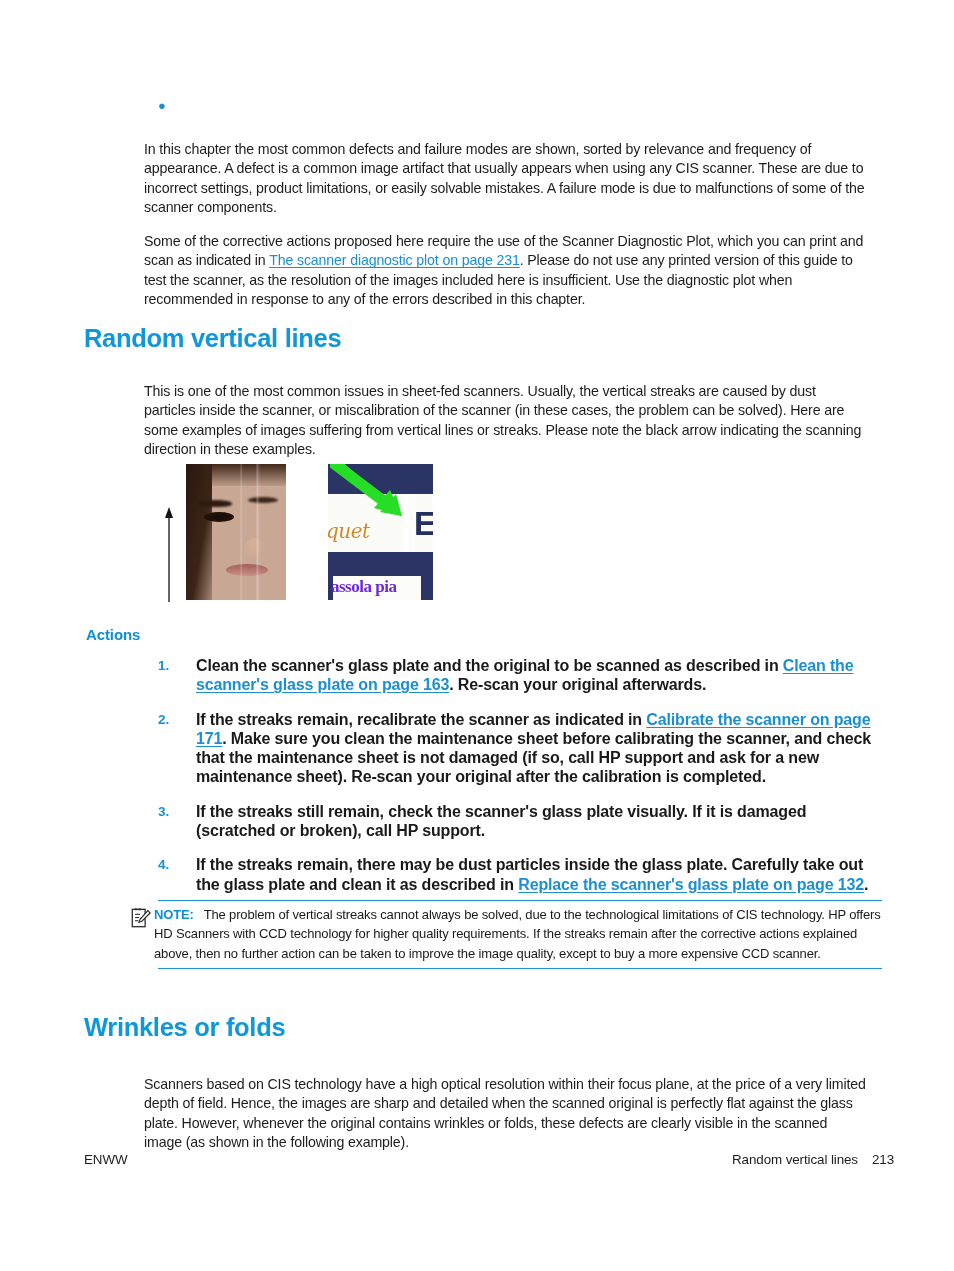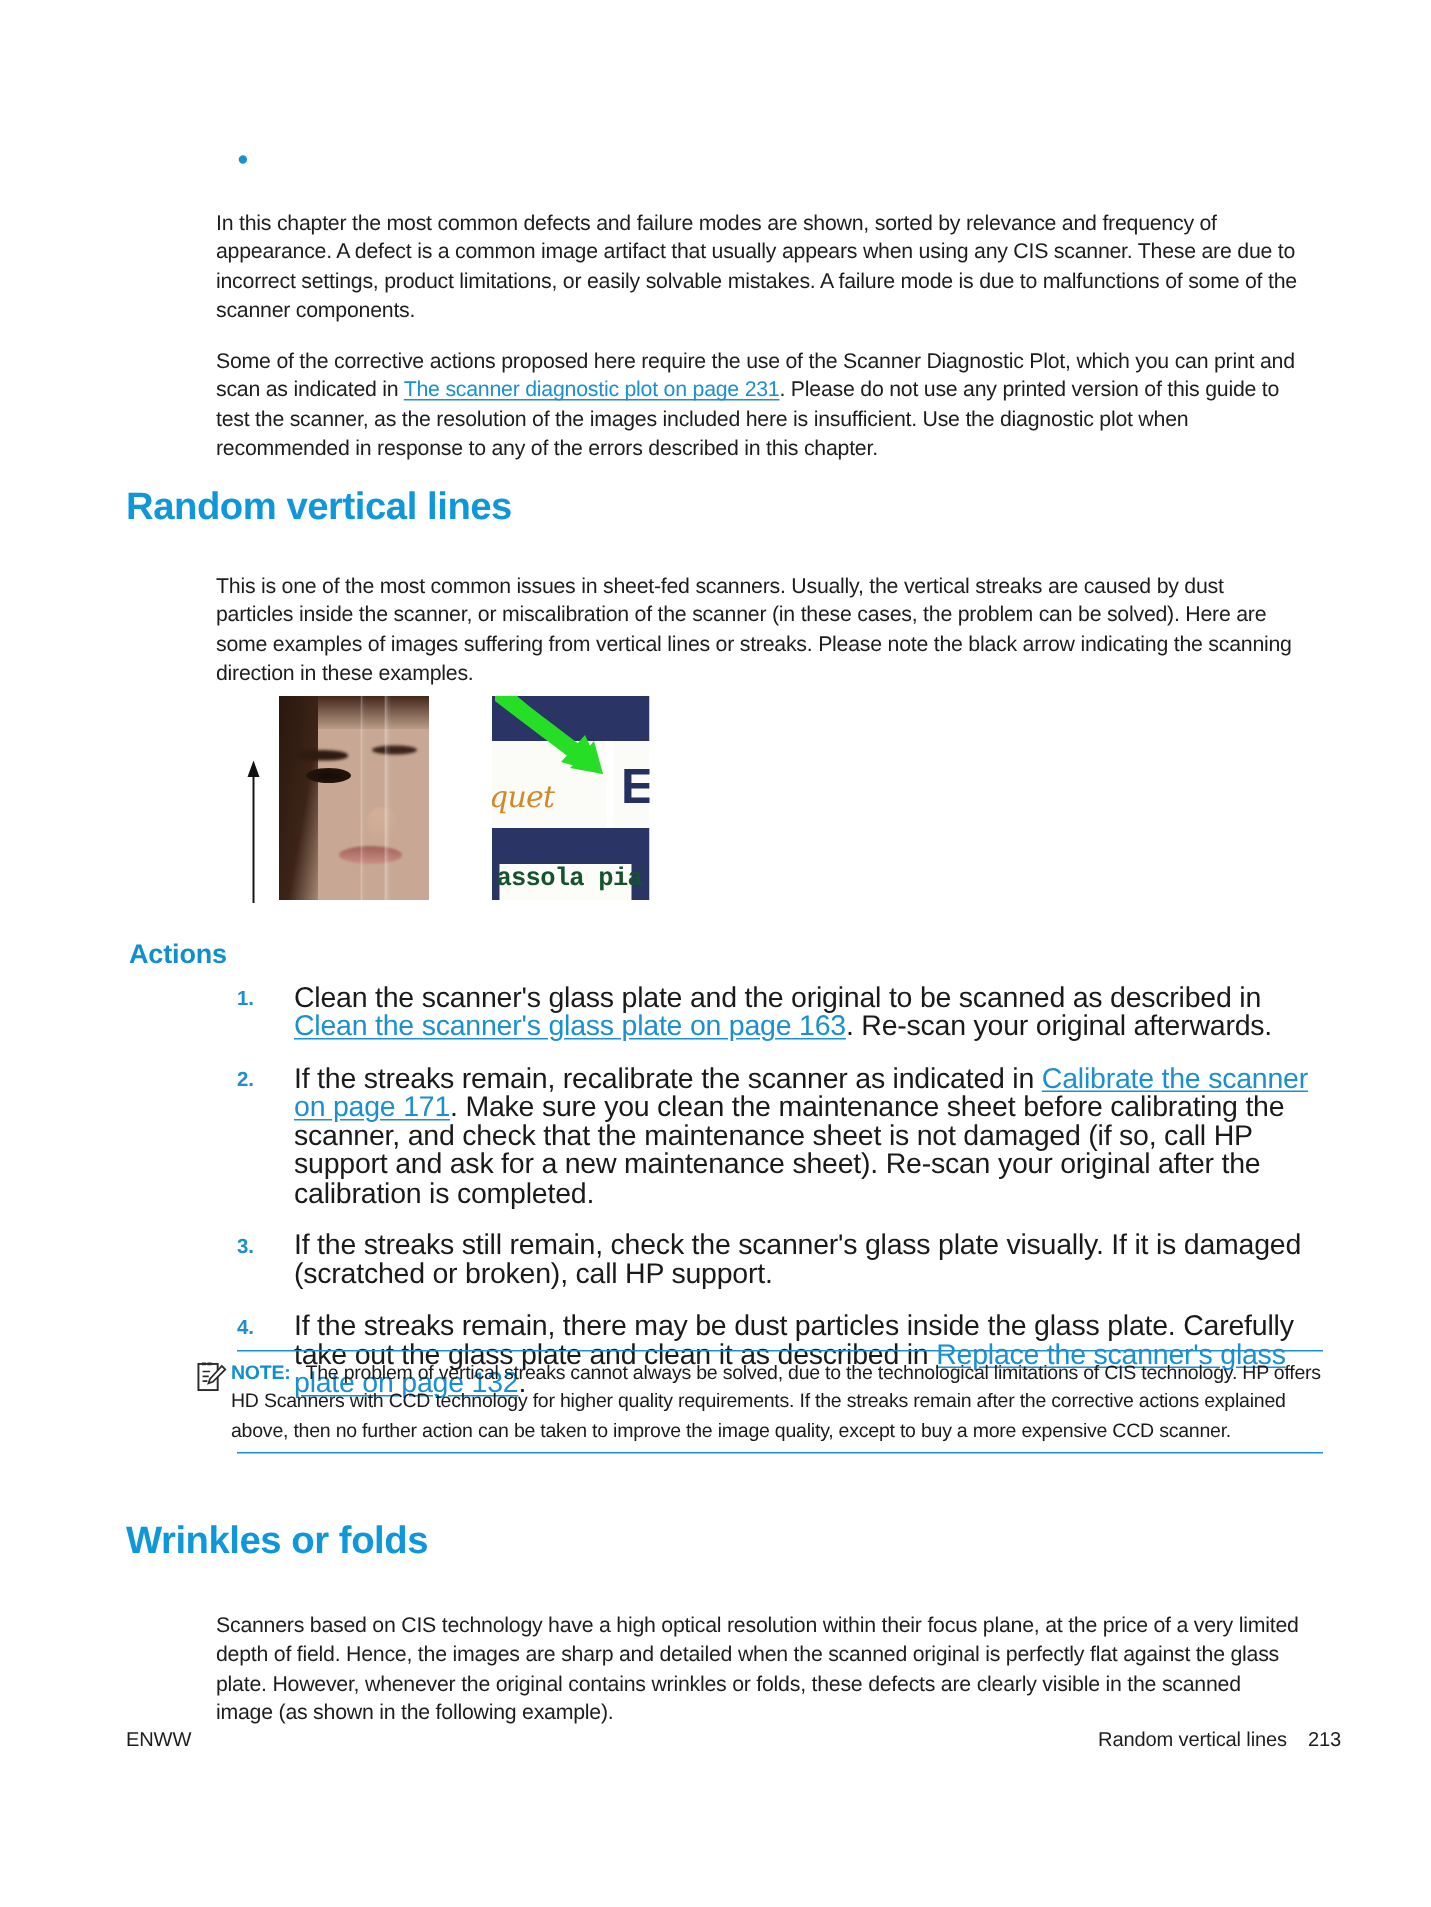--- a/index.html
+++ b/index.html
@@ -79,21 +79,21 @@
     font-weight: bold;
     color: #0f97d9;
     letter-spacing: -0.3px;
   }
   #heading-random { top: 324px; }
   #heading-wrinkles { top: 1013px; }
 
   .sub-heading {
     position: absolute;
     left: 86px;
-    font-size: 18px;
+    font-size: 15px;
     font-weight: bold;
     color: #0f8fd0;
     letter-spacing: -0.1px;
   }
   #heading-actions { top: 626px; }
 
   
   .figure-block {
     position: absolute;
     left: 155px;
@@ -224,24 +224,24 @@
     position: absolute;
     left: 86px; top: 41px;
     font-family: "Liberation Sans", sans-serif;
     font-weight: bold;
     font-size: 33px;
     color: #233060;
   }
   .sign-bottom-text {
     position: absolute;
     left: 3px; top: 113px;
-    font-family: Liberation Mono, monospace;
+    font-family: Liberation Serif, serif;
     font-weight: bold;
     font-size: 17px;
-    color: #14532d;
+    color: #6d28d9;
     letter-spacing: -0.5px;
   }
   .sign-streak {
     position: absolute;
     left: 76px; top: 30px; width: 5px; height: 58px;
     background: rgba(255,255,255,0.9);
   }
   .sign-arrow { position: absolute; left: 2px; top: -2px; }
 
   
@@ -251,23 +251,24 @@
   .olist-num {
     flex: 0 0 38px;
     width: 38px;
     color: #1b8fd0;
     font-weight: bold;
     font-size: 13.6px;
     line-height: 19.3px;
   }
   .olist-body {
     flex: 1 1 auto;
-    font-size: 19px;
+    font-size: 16px;
     line-height: 19.3px;
     letter-spacing: -0.15px;
+    font-weight: bold;
   }
   #li-1 { margin-bottom: 15px; }
   #li-2 { margin-bottom: 15px; }
   #li-3 { margin-bottom: 15px; }
 
   
   .note-box {
     position: absolute;
     left: 130px;
     top: 900px;

